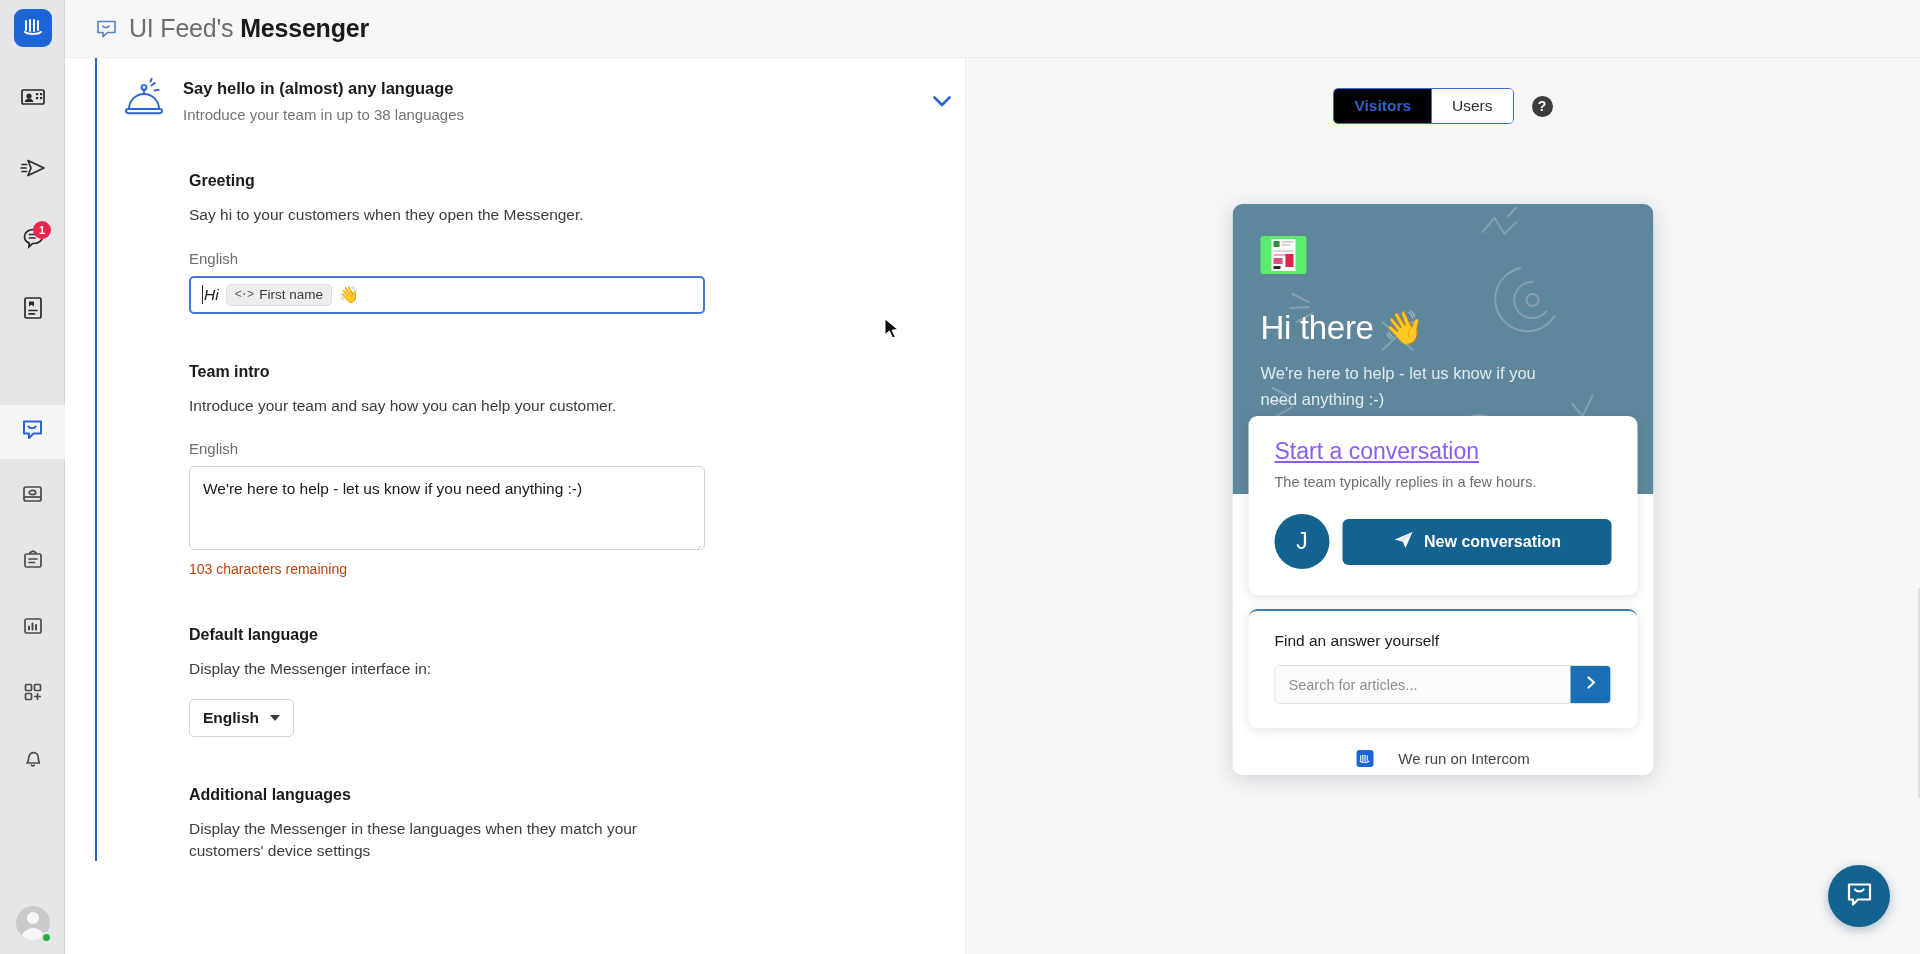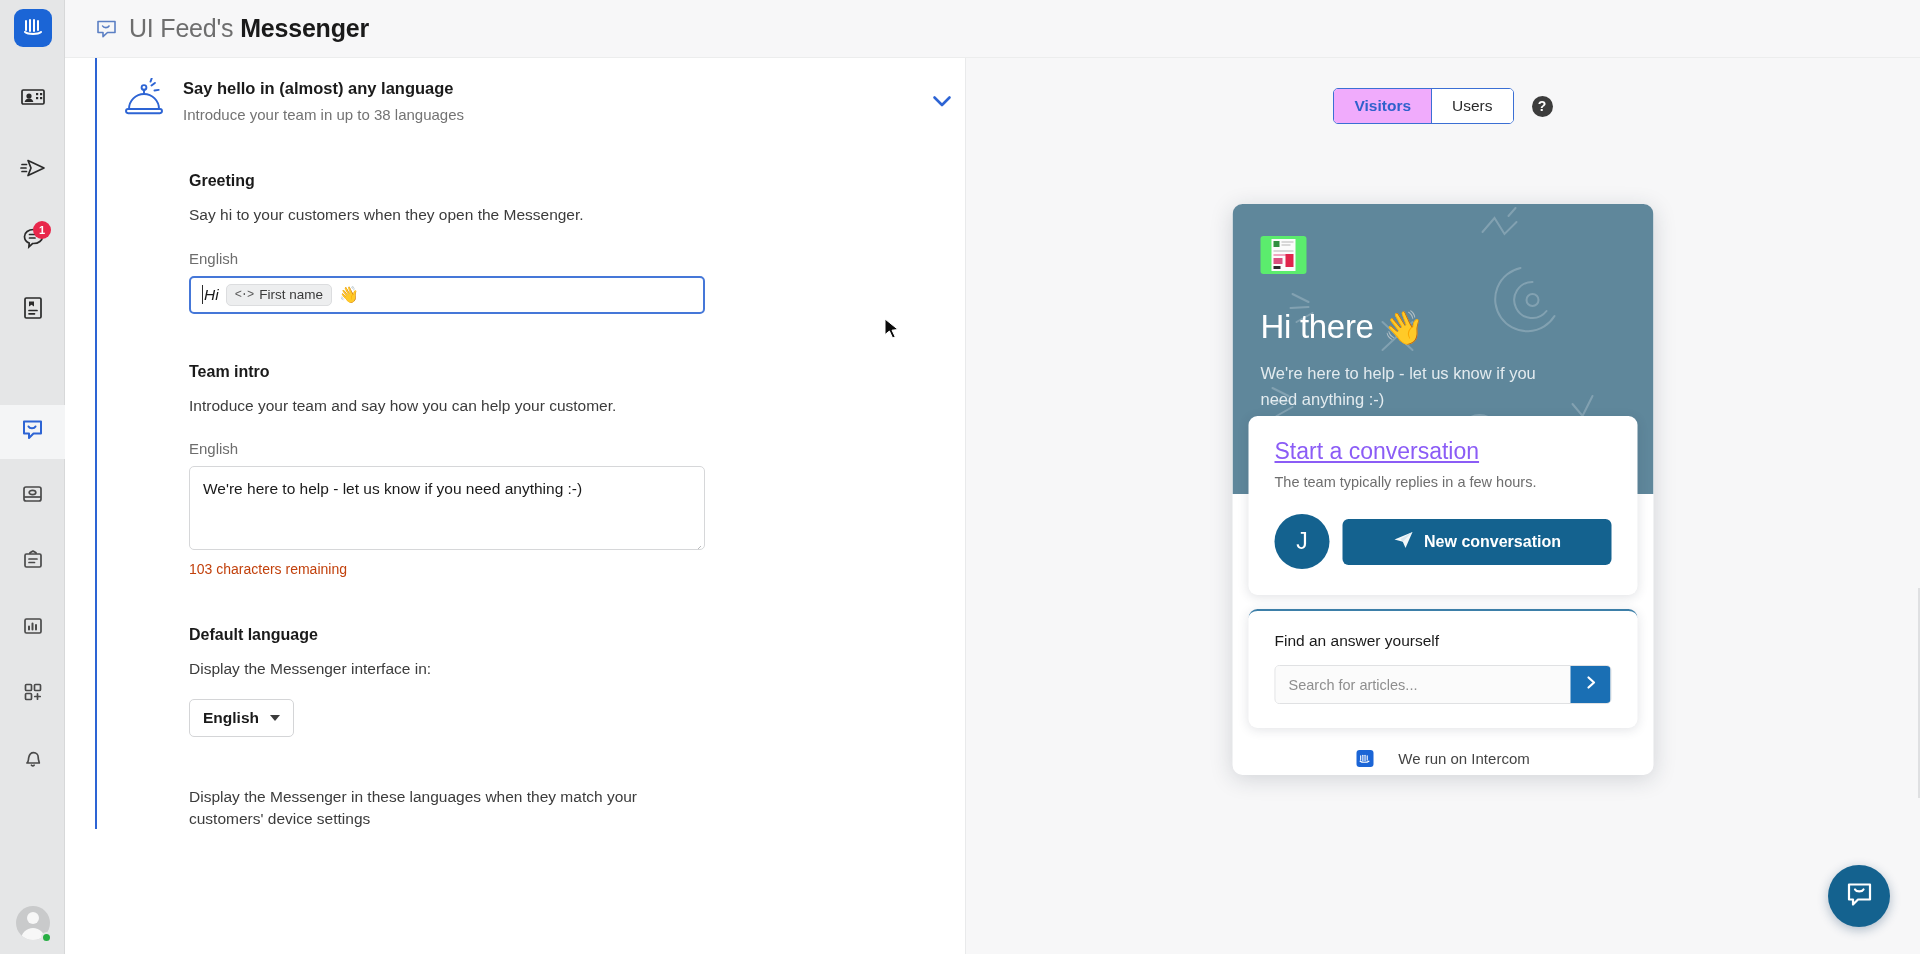--- a/index.html
+++ b/index.html
@@ -198,21 +198,21 @@
     background: #fff;
     height: 36px;
   }
   .seg-btn {
     padding: 0 20px; height: 34px;
     display: flex; align-items: center; justify-content: center;
     font-size: 15.5px; color: #2a2a2a; background: #fff;
     border-right: 1px solid #3b6fd4;
   }
   .seg-btn:last-child { border-right: none; }
-  .seg-btn.active { background: #f0abfc; color: #2f61cc; font-weight: bold; }
+  .seg-btn.active { background: #000000; color: #2f61cc; font-weight: bold; }
   .help-icon {
     margin-left: 18px;
     width: 21px; height: 21px; border-radius: 50%;
     background: #3c3c3c; color: #fff;
     font-size: 14px; font-weight: bold;
     display: flex; align-items: center; justify-content: center;
   }
 
   .messenger {
     position: absolute;
@@ -242,21 +242,21 @@
   .msg-logo-inner {
     width: 24px; height: 32px; background: #fbfbfb;
     position: relative;
   }
   .msg-logo-inner i {
     position: absolute; display: block; background: #d8d8d8;
   }
   .msg-hi {
     font-size: 33px; color: #ffffff; font-weight: 400;
     margin-top: 34px; letter-spacing: -.3px; position: relative; z-index: 2;
-    display: flex; gap: 10px;
+    display: flex; align-items: center; gap: 10px;
   }
   .msg-sub {
     font-size: 16.5px; color: #e3ebef; margin-top: 14px;
     line-height: 1.55; max-width: 310px; position: relative; z-index: 2;
   }
 
   .msg-card {
     background: #fff;
     border-radius: 9px;
     margin: -78px 16px 0 16px;
@@ -533,20 +533,21 @@
               <div class="field-group">
                 <div class="group-title">Default language</div>
                 <div class="group-desc">Display the Messenger interface in:</div>
                 <div class="dropdown-btn">
                   <span>English</span>
                   <span class="caret-down"></span>
                 </div>
               </div>
 
               <div class="field-group">
+                <div class="group-title">Additional languages</div>
                 <div class="group-desc" style="max-width:490px;">Display the Messenger in these languages when they match your customers' device settings</div>
               </div>
 
             </div>
           </div>
         </div>
       </div>
 
       <div class="preview-col">
 

